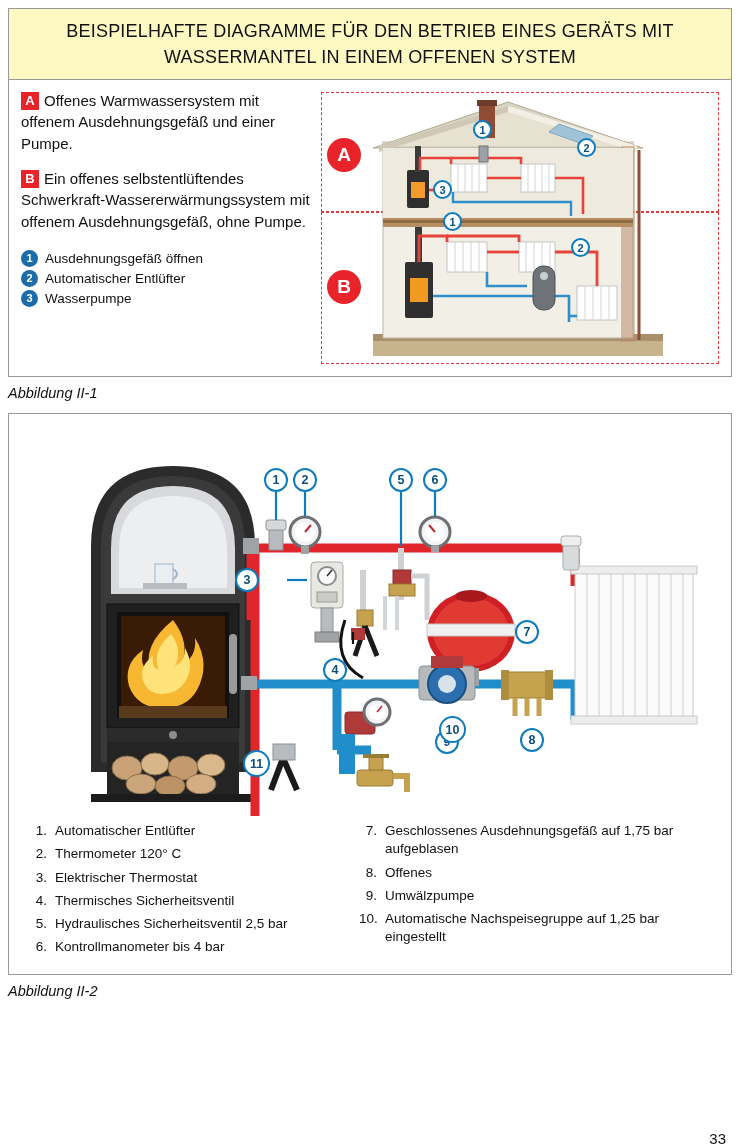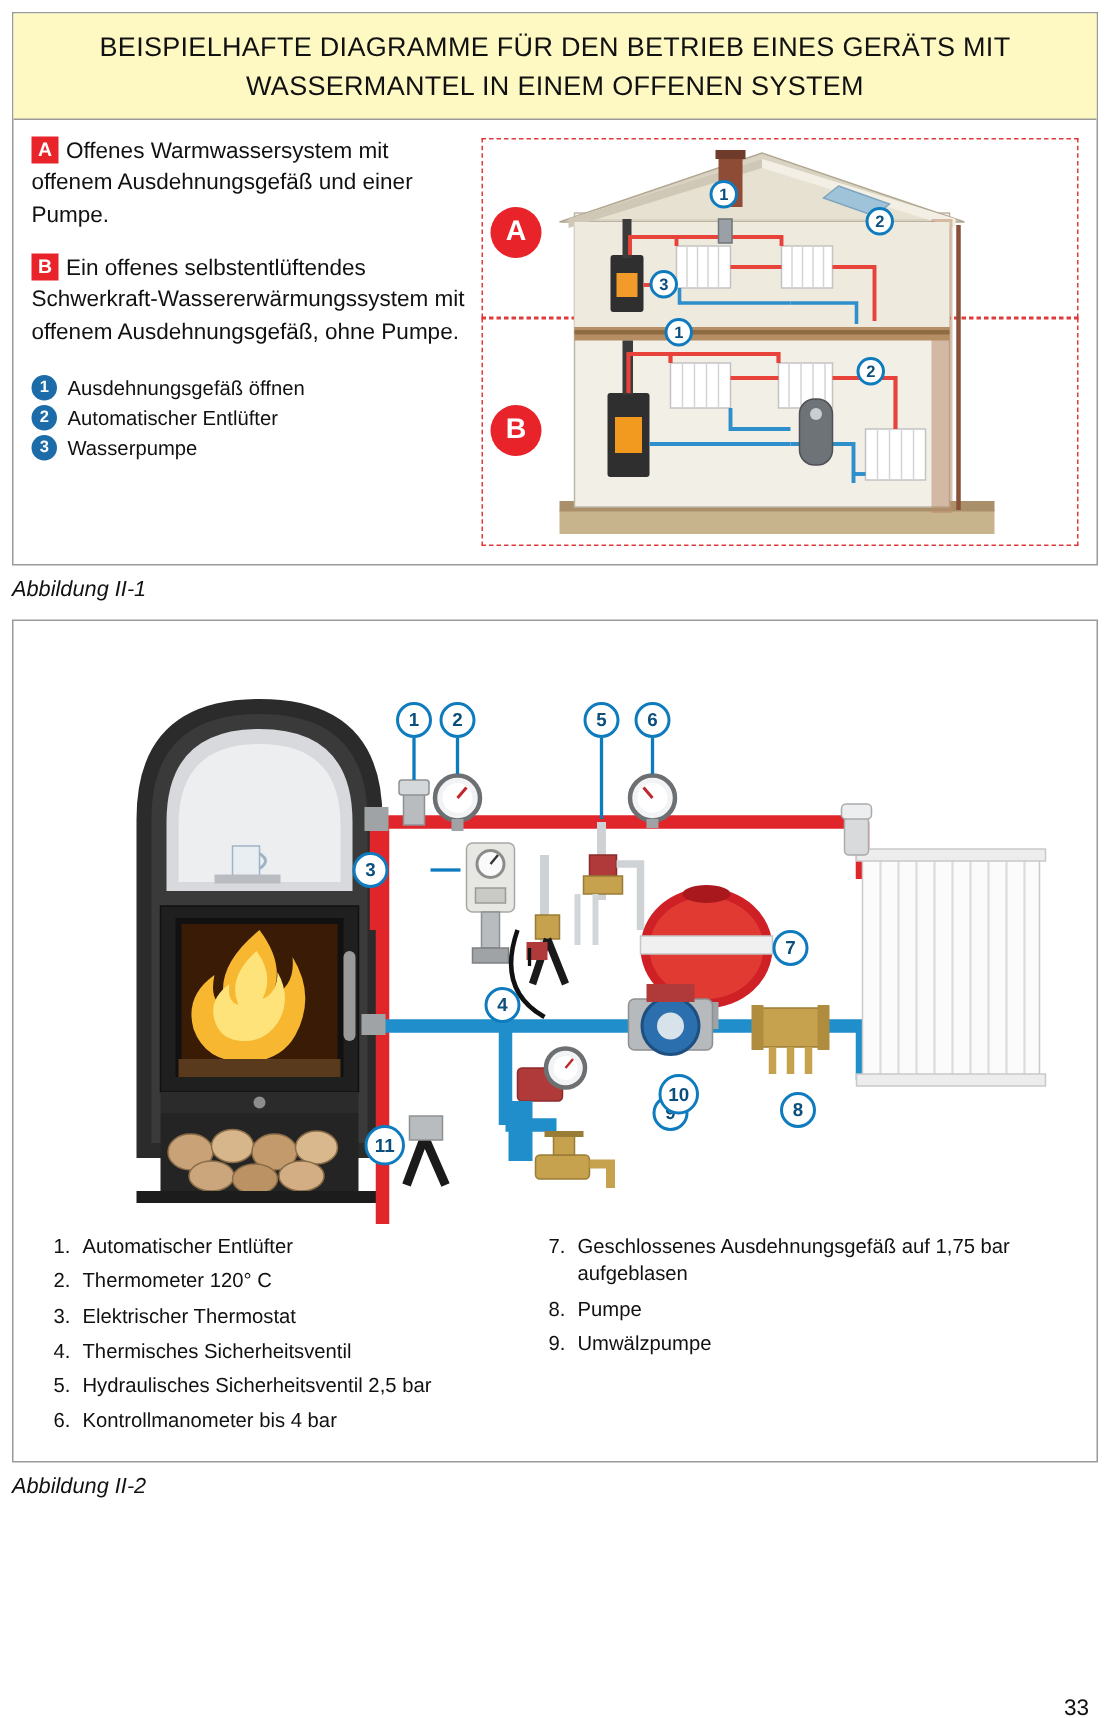--- a/index.html
+++ b/index.html
@@ -509,25 +509,29 @@
           </ol>
         </div>
         <div class="col-right">
           <ol>
             <li>
                 <span class="idx">7.</span>
                 <span>Geschlossenes Ausdehnungsgefäß auf 1,75 bar aufgeblasen</span>
               </li>
             <li>
                 <span class="idx">8.</span>
-                <span>Pumpe</span>
+                <span>Offenes</span>
               </li>
             <li>
                 <span class="idx">9.</span>
                 <span>Umwälzpumpe</span>
+              </li>
+            <li>
+                <span class="idx">10.</span>
+                <span>Automatische Nachspeisegruppe auf 1,25 bar eingestellt</span>
               </li>
           </ol>
         </div>
       </div>
     </div>
   </div>
 
   <div class="caption">Abbildung II-2</div>
 
   <div class="page-num">33</div>

